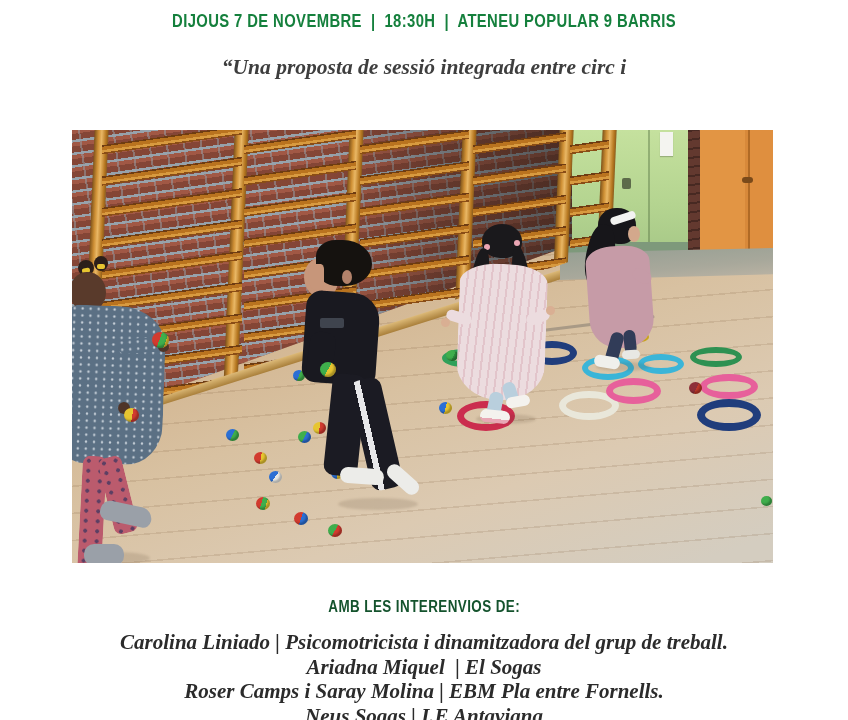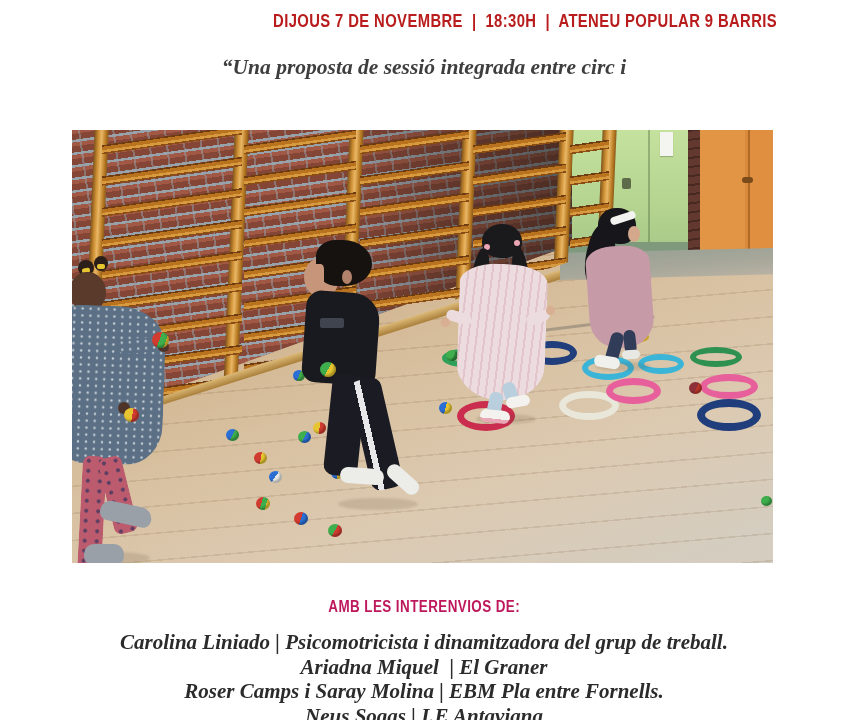--- a/index.html
+++ b/index.html
@@ -1,31 +1,31 @@
 <!DOCTYPE html>
 <html><head>
 <meta charset="utf-8">
 <style>
   * { margin:0; padding:0; box-sizing:border-box; }
   html,body { width:848px; height:720px; overflow:hidden; background:#ffffff; }
   .poster { position:relative; width:848px; height:720px; background:#ffffff; overflow:hidden; }
 
   
-  .event-line { position:absolute; top:10px; left:0; width:848px; text-align:right;
+  .event-line { position:absolute; top:10px; left:0; width:848px; text-align:center;
     font-family:"Liberation Sans", sans-serif; font-weight:700; font-size:19px;
-    color:#b91c1c; letter-spacing:0.5px; }
+    color:#15803d; letter-spacing:0.5px; }
   .event-line span { display:inline-block; transform:scaleX(0.78); transform-origin:center; white-space:pre; }
 
   .quote { position:absolute; top:54px; left:0; width:848px; text-align:center;
     font-family:"Liberation Serif", serif; font-style:italic; font-weight:700;
     font-size:21.5px; line-height:26px; color:#3e3e3e; }
 
   .speakers-heading { position:absolute; top:598px; left:0; width:848px; text-align:center;
     font-family:"Liberation Sans", sans-serif; font-weight:700; font-size:16px;
-    color:#be185d; letter-spacing:0.5px; }
+    color:#14532d; letter-spacing:0.5px; }
   .speakers-heading span { display:inline-block; transform:scaleX(0.84); white-space:pre; }
 
   .speaker-lines { position:absolute; top:630px; left:0; width:848px; text-align:center;
     font-family:"Liberation Serif", serif; font-style:italic; font-weight:700;
     font-size:21px; line-height:24.5px; color:#2b2b2b; }
   .speaker-lines div { white-space:pre-wrap; }
 
   
   .photo { position:absolute; left:72px; top:130px; width:701px; height:433px; overflow:hidden;
     background:linear-gradient(160deg,#c49d74 4%,#cfae86 28%,#d8c1a1 55%,#dccab2 75%,#d4cdc0 96%); }
@@ -225,18 +225,18 @@
       <div style="left:12px;top:150px;width:26px;height:12px;background:#f0f0ec;border-radius:6px;transform:rotate(10deg);"></div>
     </div>
   </div>
 
   <div class="speakers-heading">
     <span>AMB LES INTERENVIOS DE:</span>
   </div>
 
   <div class="speaker-lines">
     <div>Carolina Liniado | Psicomotricista i dinamitzadora del grup de treball.</div>
-    <div>Ariadna Miquel  | El Graner</div>
+    <div>Ariadna Miquel  | El Sogas</div>
     <div>Roser Camps i Saray Molina | EBM Pla entre Fornells.</div>
     <div>Neus Sogas | I.E Antaviana</div>
   </div>
 
 </div>
 
 </body></html>

